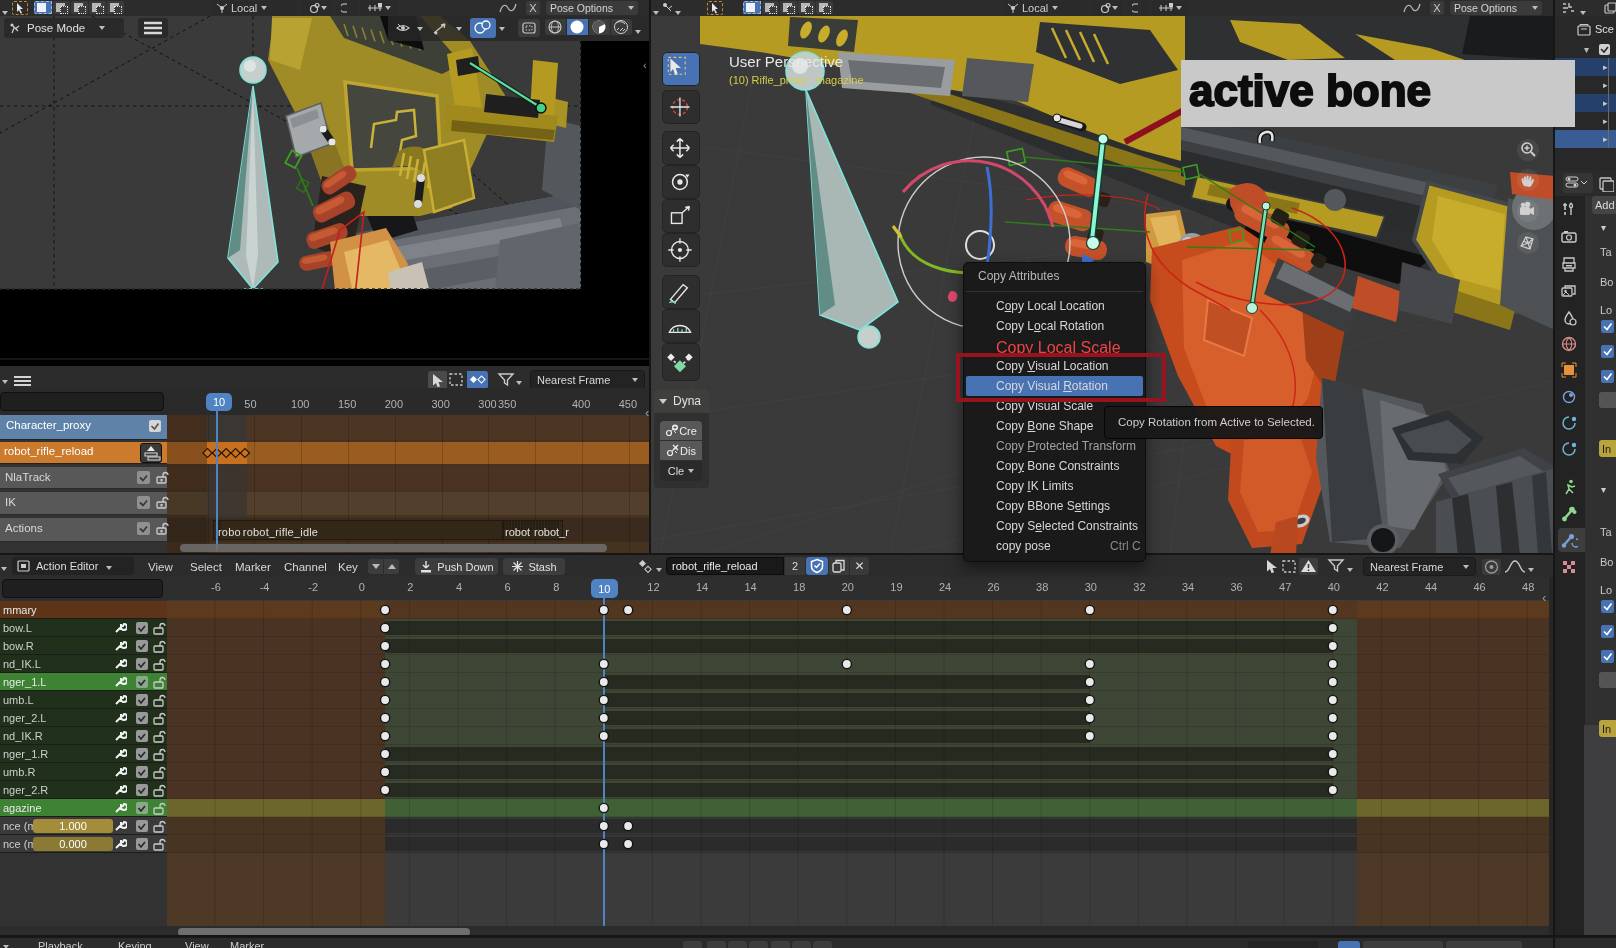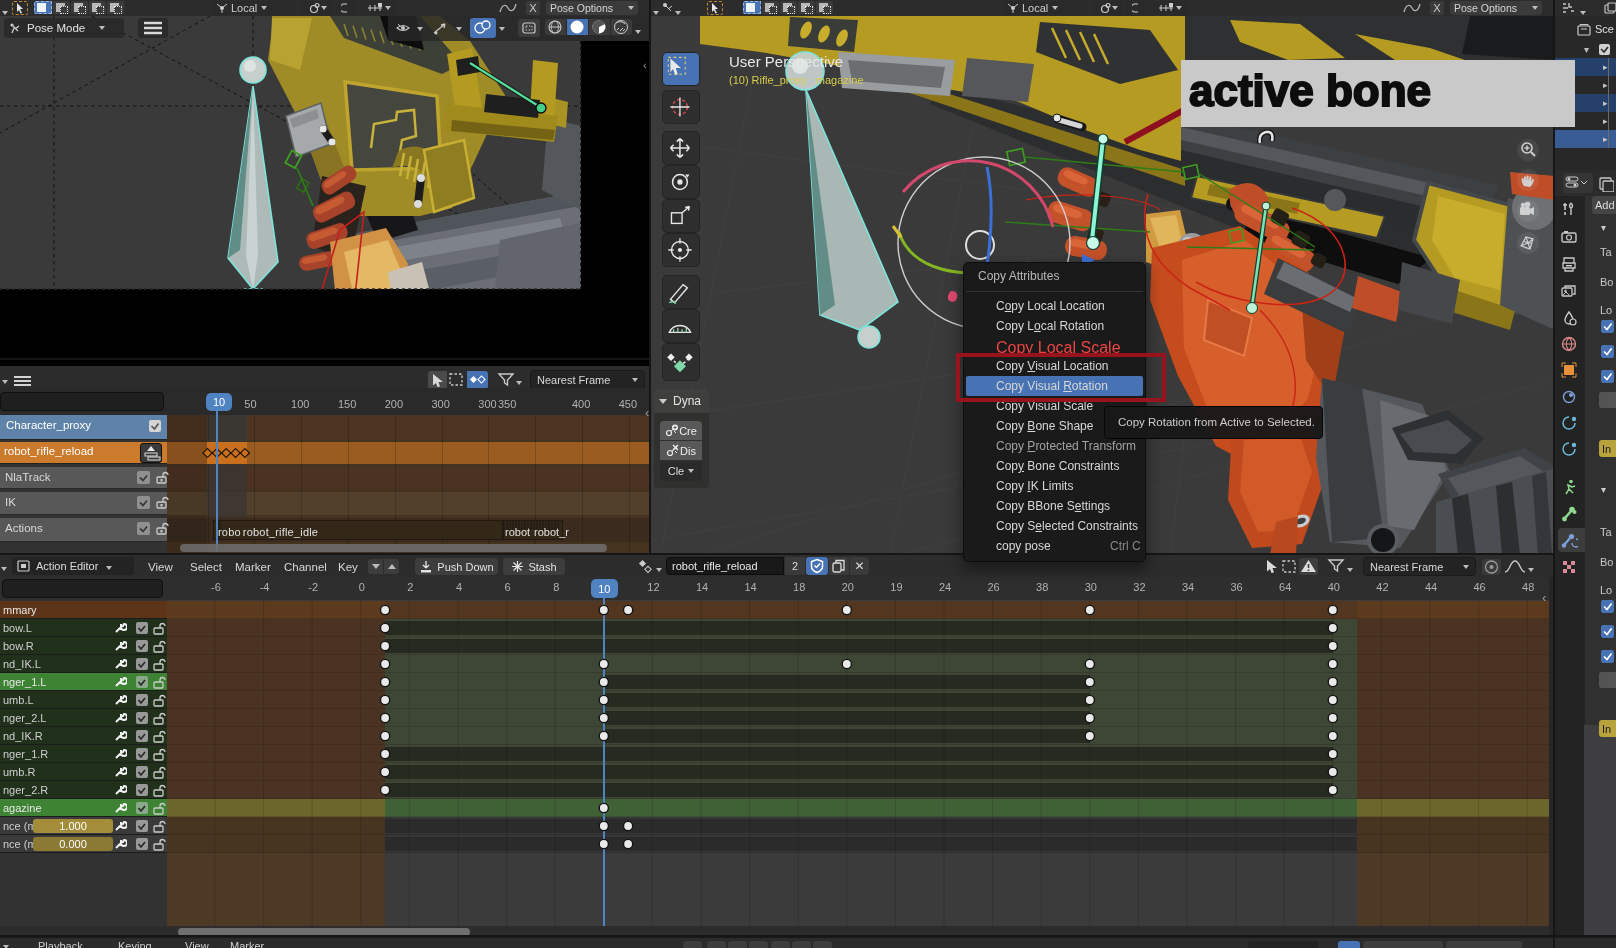--- a/index.html
+++ b/index.html
@@ -1029,21 +1029,21 @@
 <div class="ab" style="left:790.2px;top:581px;white-space:nowrap;color:#b2b2b2;font-size:11px;width:18px;text-align:center">18</div>
 <div class="ab" style="left:838.8px;top:581px;white-space:nowrap;color:#b2b2b2;font-size:11px;width:18px;text-align:center">20</div>
 <div class="ab" style="left:887.4000000000001px;top:581px;white-space:nowrap;color:#b2b2b2;font-size:11px;width:18px;text-align:center">19</div>
 <div class="ab" style="left:936.0px;top:581px;white-space:nowrap;color:#b2b2b2;font-size:11px;width:18px;text-align:center">24</div>
 <div class="ab" style="left:984.6000000000001px;top:581px;white-space:nowrap;color:#b2b2b2;font-size:11px;width:18px;text-align:center">26</div>
 <div class="ab" style="left:1033.2px;top:581px;white-space:nowrap;color:#b2b2b2;font-size:11px;width:18px;text-align:center">38</div>
 <div class="ab" style="left:1081.8px;top:581px;white-space:nowrap;color:#b2b2b2;font-size:11px;width:18px;text-align:center">30</div>
 <div class="ab" style="left:1130.4px;top:581px;white-space:nowrap;color:#b2b2b2;font-size:11px;width:18px;text-align:center">32</div>
 <div class="ab" style="left:1179.0px;top:581px;white-space:nowrap;color:#b2b2b2;font-size:11px;width:18px;text-align:center">34</div>
 <div class="ab" style="left:1227.6000000000001px;top:581px;white-space:nowrap;color:#b2b2b2;font-size:11px;width:18px;text-align:center">36</div>
-<div class="ab" style="left:1276.2px;top:581px;white-space:nowrap;color:#b2b2b2;font-size:11px;width:18px;text-align:center">64</div>
+<div class="ab" style="left:1276.2px;top:581px;white-space:nowrap;color:#b2b2b2;font-size:11px;width:18px;text-align:center">47</div>
 <div class="ab" style="left:1324.8px;top:581px;white-space:nowrap;color:#b2b2b2;font-size:11px;width:18px;text-align:center">40</div>
 <div class="ab" style="left:1373.4px;top:581px;white-space:nowrap;color:#b2b2b2;font-size:11px;width:18px;text-align:center">42</div>
 <div class="ab" style="left:1422.0px;top:581px;white-space:nowrap;color:#b2b2b2;font-size:11px;width:18px;text-align:center">44</div>
 <div class="ab" style="left:1470.6px;top:581px;white-space:nowrap;color:#b2b2b2;font-size:11px;width:18px;text-align:center">46</div>
 <div class="ab" style="left:1519.2px;top:581px;white-space:nowrap;color:#b2b2b2;font-size:11px;width:18px;text-align:center">48</div>
 <div class="ab" style="left:590.8px;top:579px;width:27px;height:19px;background:#4f83c2;border-radius:5px;color:#fff;display:flex;align-items:center;justify-content:center;font-size:11px">10</div>
 <div class="ab" style="left:167px;top:600px;width:1388px;height:326px;background:#3b3b3b"></div>
 <div class="ab" style="left:167px;top:601px;width:1388px;height:18px;background:#5c3a1e"></div>
 <div class="ab" style="left:385.1px;top:601px;width:972.0000000000001px;height:18px;background:#53361f"></div>
 <div class="ab" style="left:167px;top:618px;width:1388px;height:1px;background:rgba(0,0,0,0.12)"></div>

